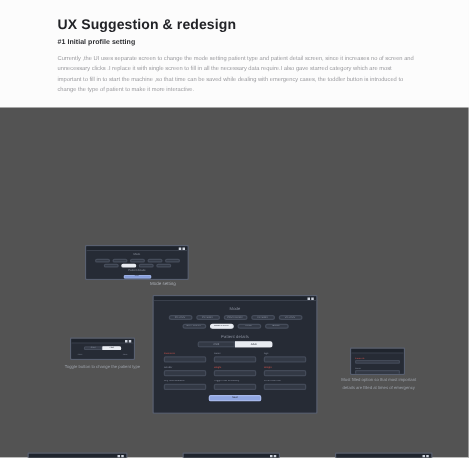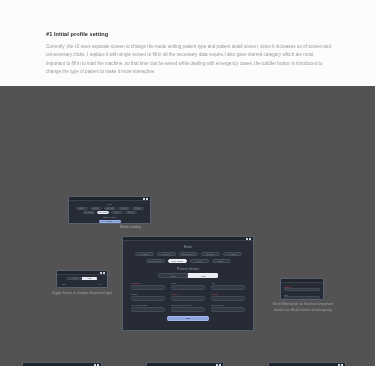--- a/index.html
+++ b/index.html
@@ -118,20 +118,21 @@
   .mini-save { height:3.6px; width:28px; margin:0 auto; border-radius:1px; background:#7f97d8; border:.35px solid #9bafe4;
     display:flex; align-items:center; justify-content:center; font-size:1.6px; color:#1d2230; }
   .mini-cap { font-size:2.2px; color:#8d93a1; text-align:center; }
 </style>
 </head>
 <body>
 
 <div class="page">
 
   <div class="header">
+    <div class="title">UX Suggestion &amp; redesign</div>
     <div class="subtitle">#1 Initial profile setting</div>
     <div class="body-copy">Currently ,the UI uses separate screen to change the mode setting patient type and patient detail screen, since it increases no of screen and unnecessary clicks .I replace it with single screen to fill in all the necessary data require.I also gave starred category which are most important to fill in to start the machine ,so that time can be saved while dealing with emergency cases, the toddler button is introduced to change the type of patient to make it more interactive.</div>
   </div>
 
   <div class="canvas">
 
     <div class="win" id="winModeSetting">
       <div class="win-bar">
         <div class="win-dots">
             <i></i>

